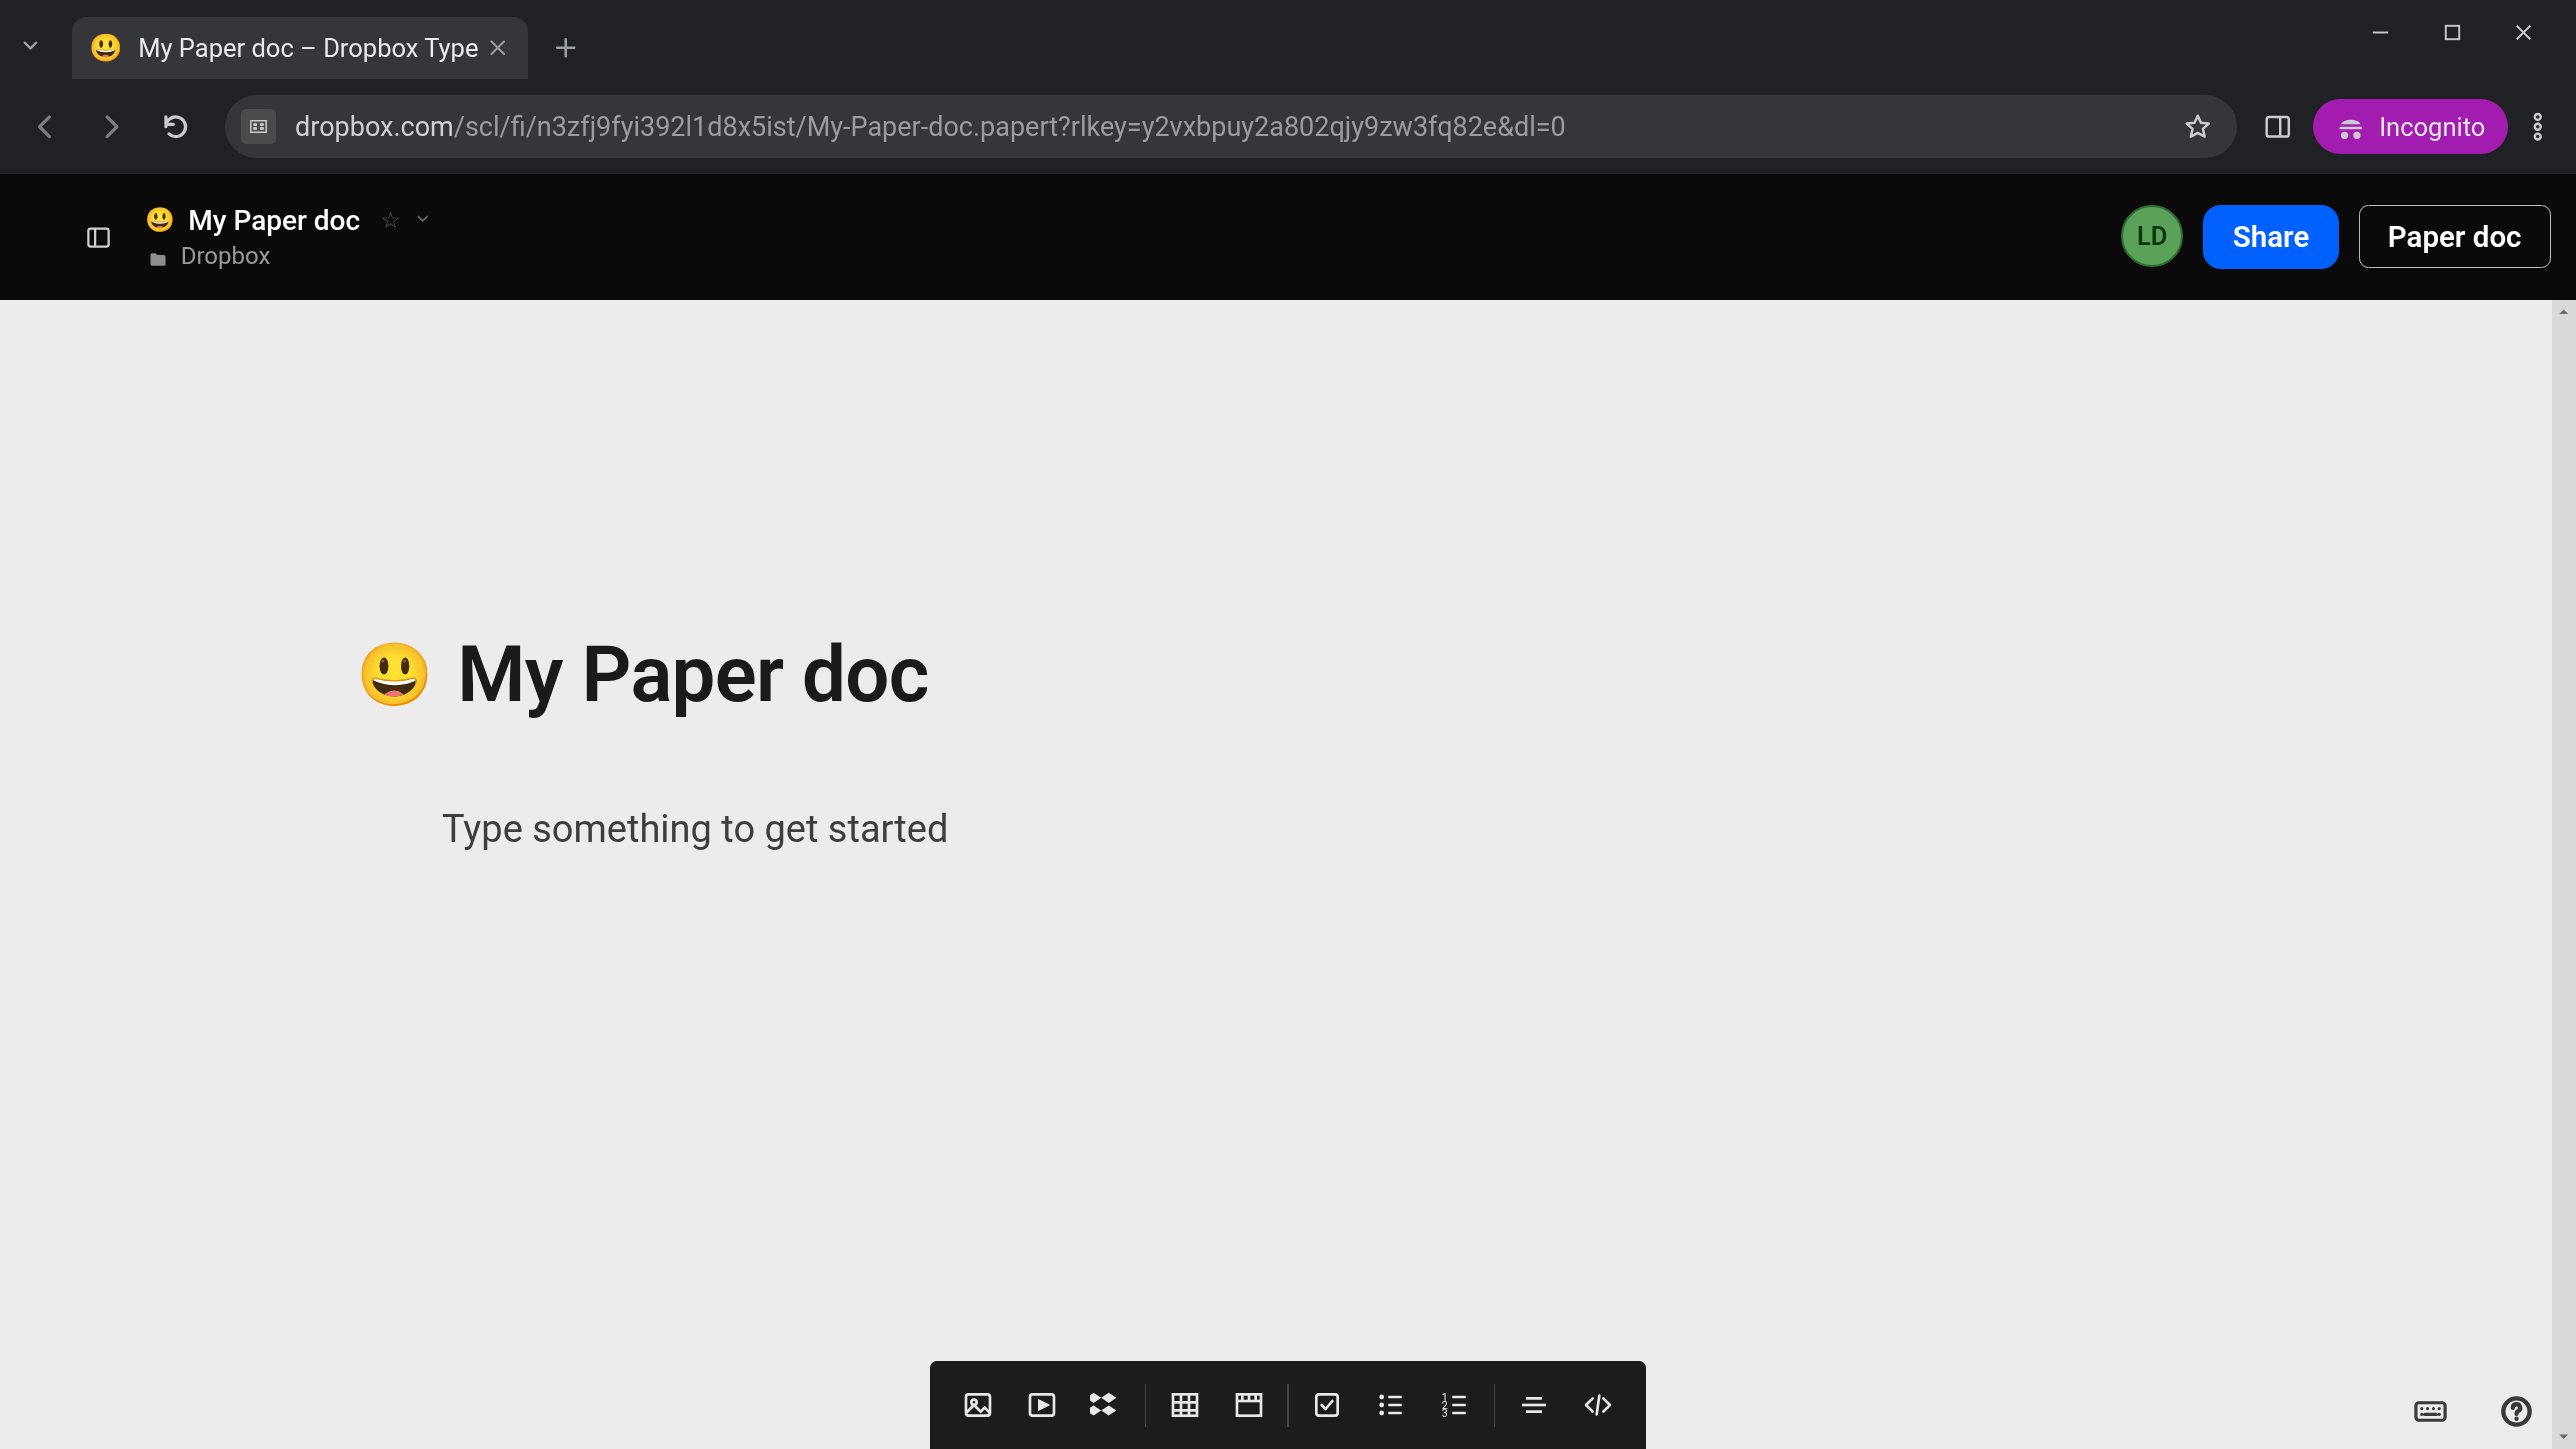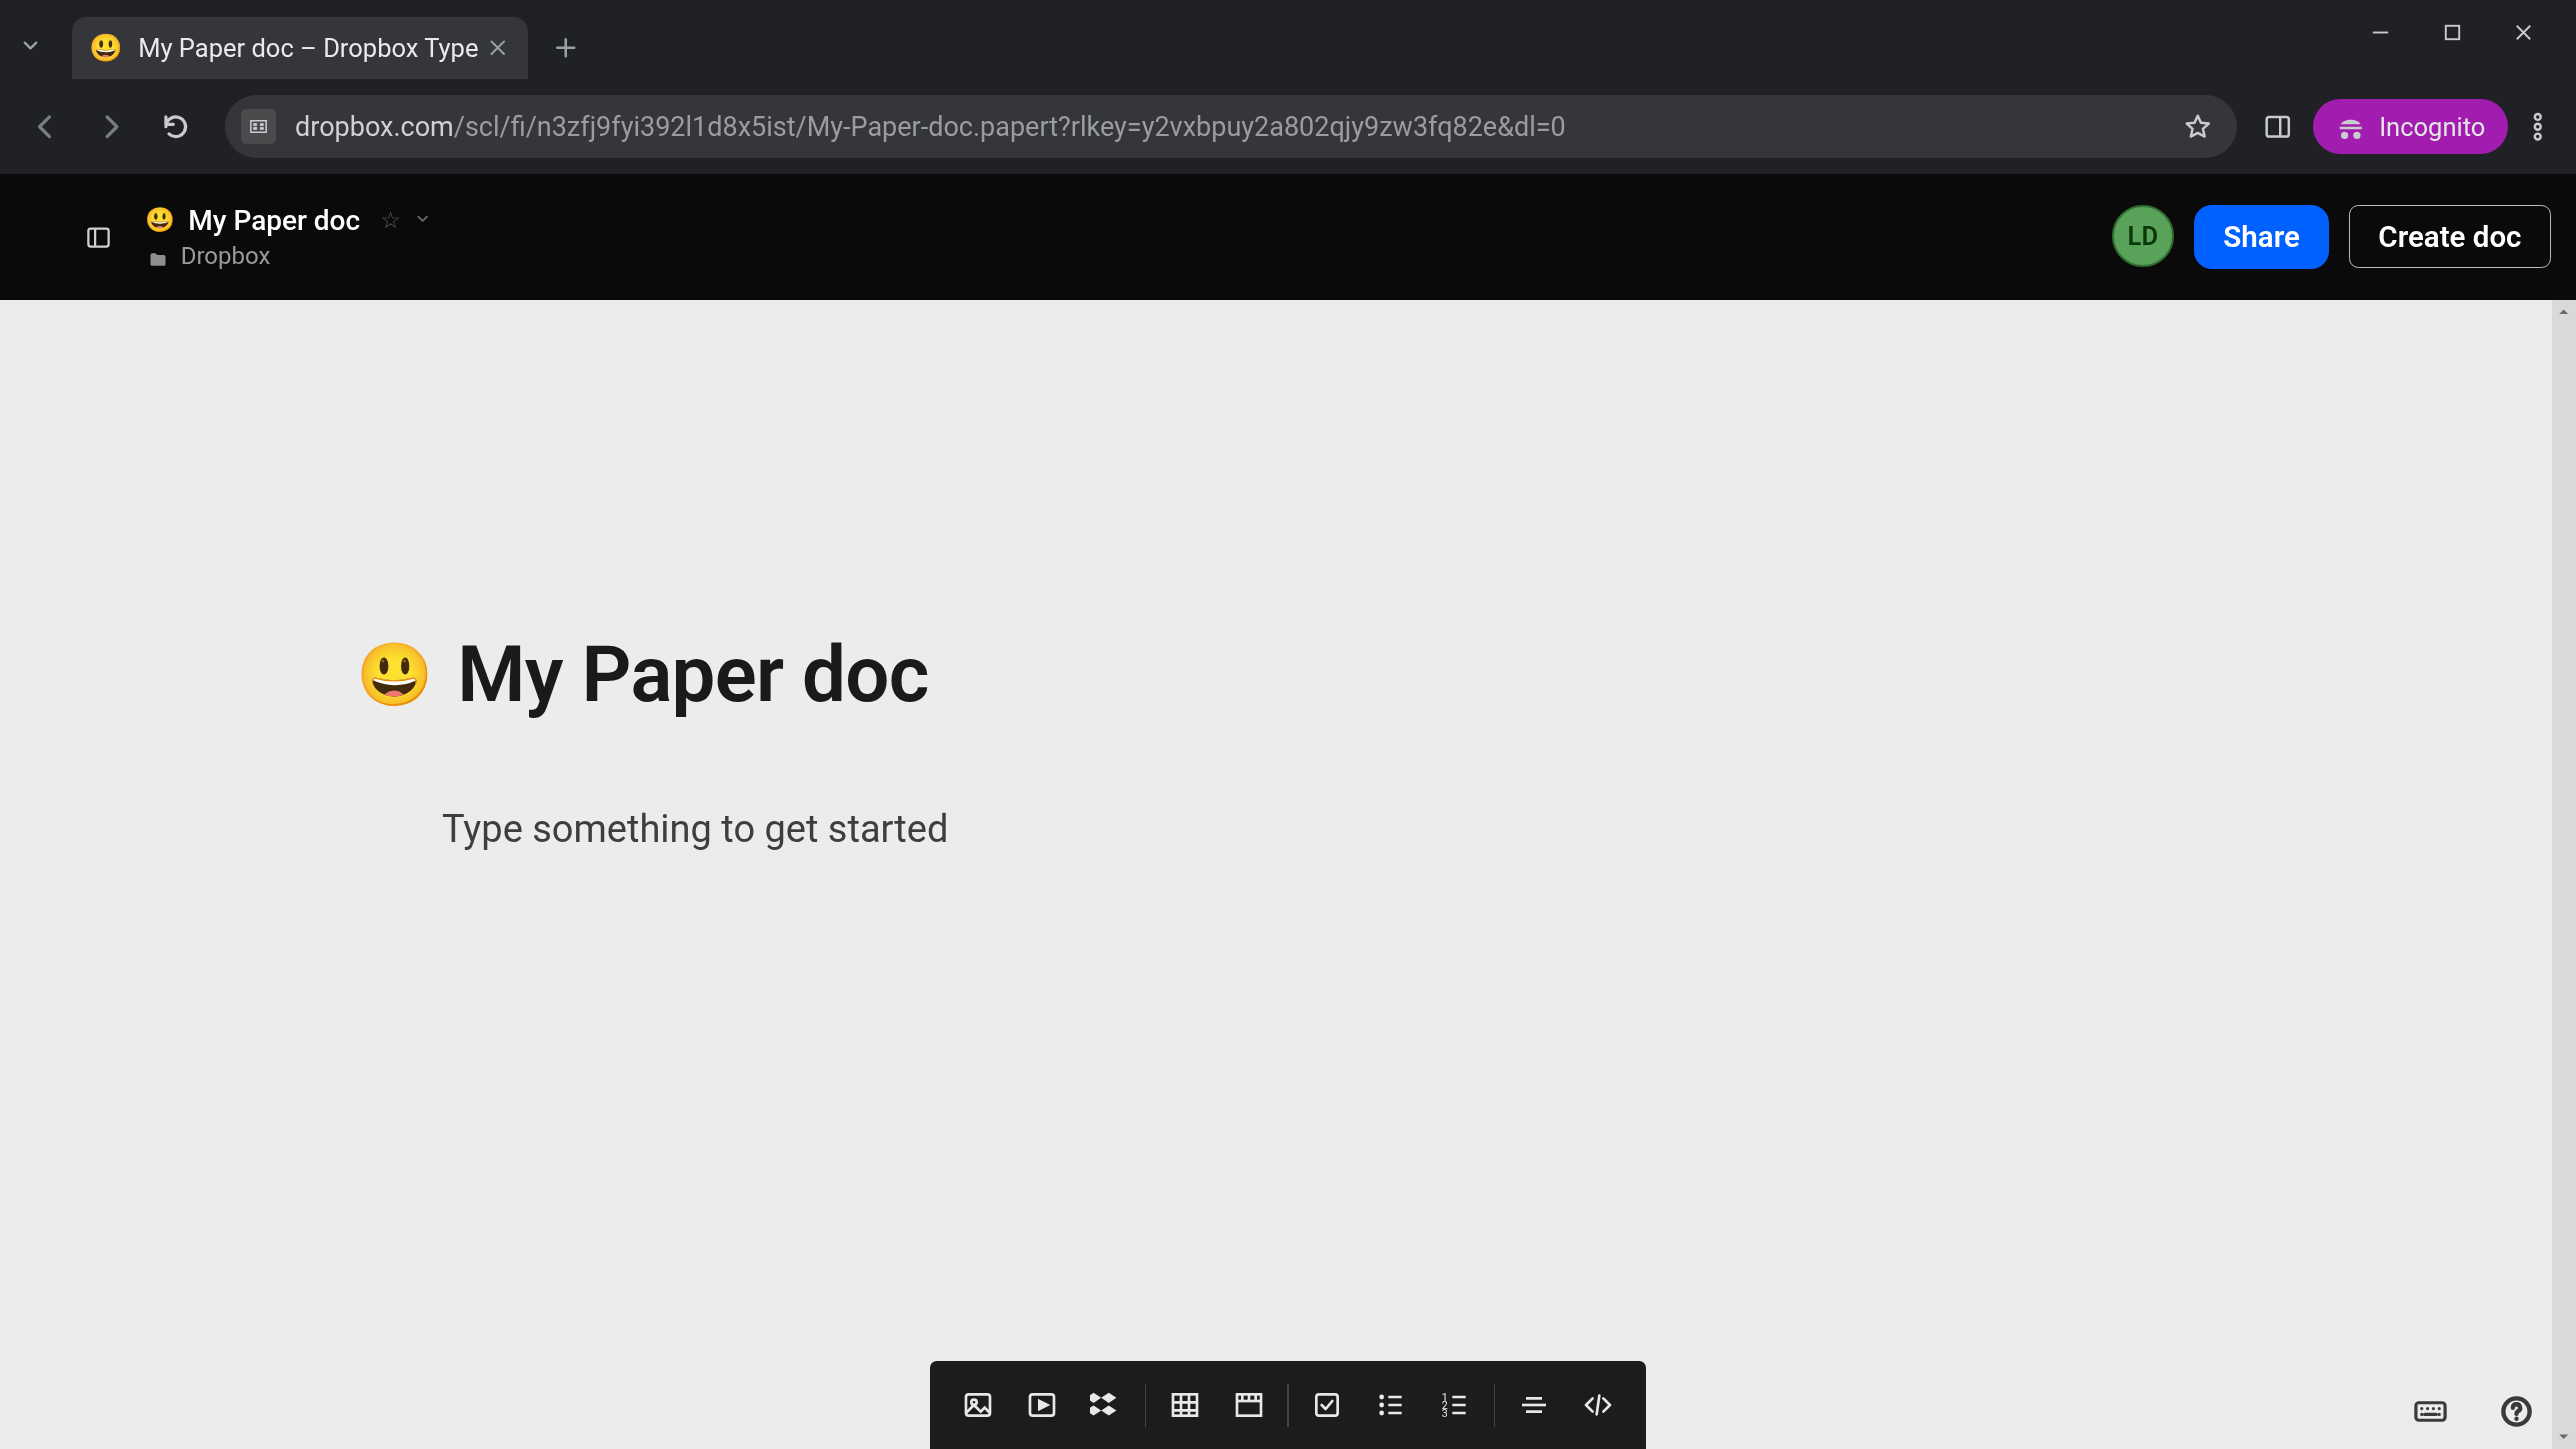--- a/index.html
+++ b/index.html
@@ -203,21 +203,21 @@
     <div class="doc-head-row2">
       <svg class="folder" viewBox="0 0 24 24">
           <path d="M3 6a2 2 0 0 1 2-2h4l2 2h8a2 2 0 0 1 2 2v9a2 2 0 0 1-2 2H5a2 2 0 0 1-2-2V6z"></path>
         </svg>
       <span class="breadcrumb-text">Dropbox</span>
     </div>
   </div>
   <div class="header-right">
     <div class="avatar">LD</div>
     <button class="share-btn">Share</button>
-    <button class="create-btn">Create doc</button>
+    <button class="create-btn">Paper doc</button>
   </div>
 </div>
 
 <div class="doc-surface">
   <div class="fake-scroll">
     <div class="arrow top">
         <svg viewBox="0 0 24 24">
           <path d="M4 16l8-8 8 8z"></path>
         </svg>
       </div>

